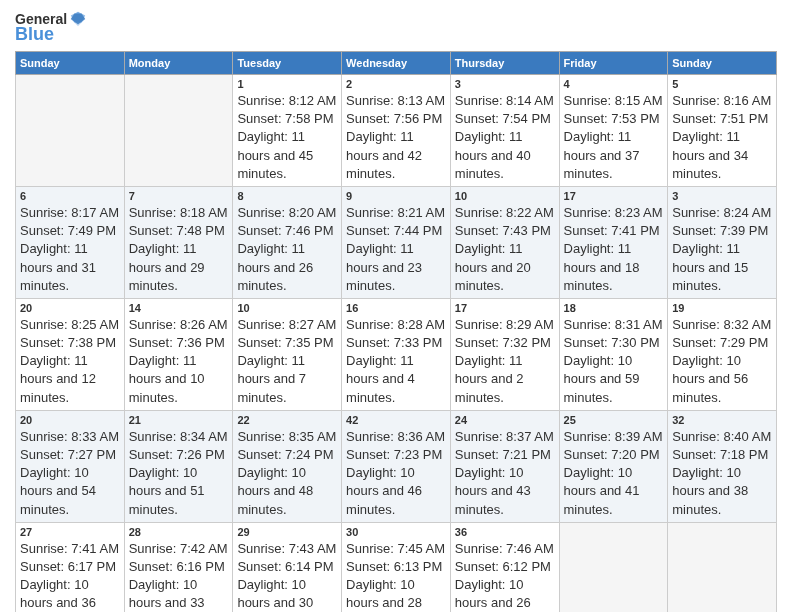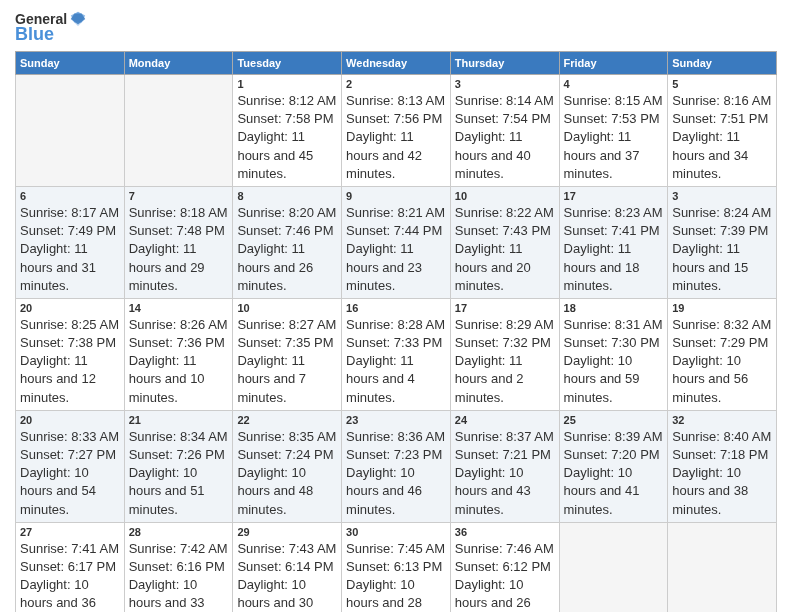--- a/index.html
+++ b/index.html
@@ -220,21 +220,21 @@
           </td>
           <td>
             <span class="day-num">21</span>
             <div class="day-info">Sunrise: 8:34 AM<br>Sunset: 7:26 PM<br>Daylight: 10 hours and 51 minutes.</div>
           </td>
           <td>
             <span class="day-num">22</span>
             <div class="day-info">Sunrise: 8:35 AM<br>Sunset: 7:24 PM<br>Daylight: 10 hours and 48 minutes.</div>
           </td>
           <td>
-            <span class="day-num">23</span>
+            <span class="day-num">42</span>
             <div class="day-info">Sunrise: 8:36 AM<br>Sunset: 7:23 PM<br>Daylight: 10 hours and 46 minutes.</div>
           </td>
           <td>
             <span class="day-num">24</span>
             <div class="day-info">Sunrise: 8:37 AM<br>Sunset: 7:21 PM<br>Daylight: 10 hours and 43 minutes.</div>
           </td>
           <td>
             <span class="day-num">25</span>
             <div class="day-info">Sunrise: 8:39 AM<br>Sunset: 7:20 PM<br>Daylight: 10 hours and 41 minutes.</div>
           </td>

